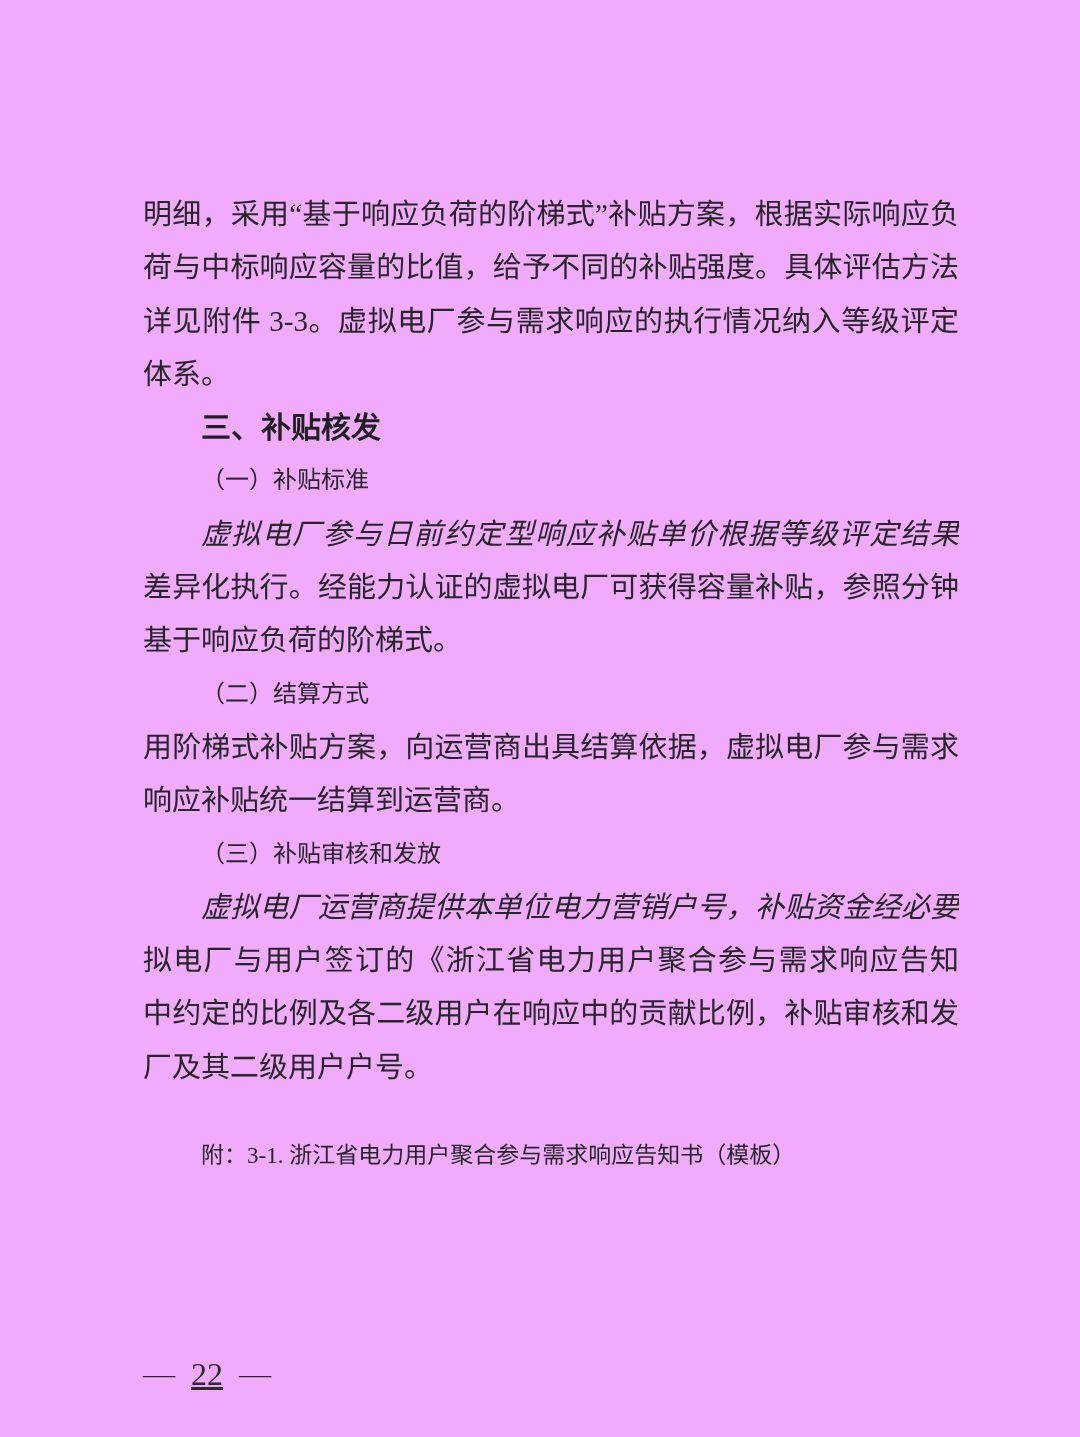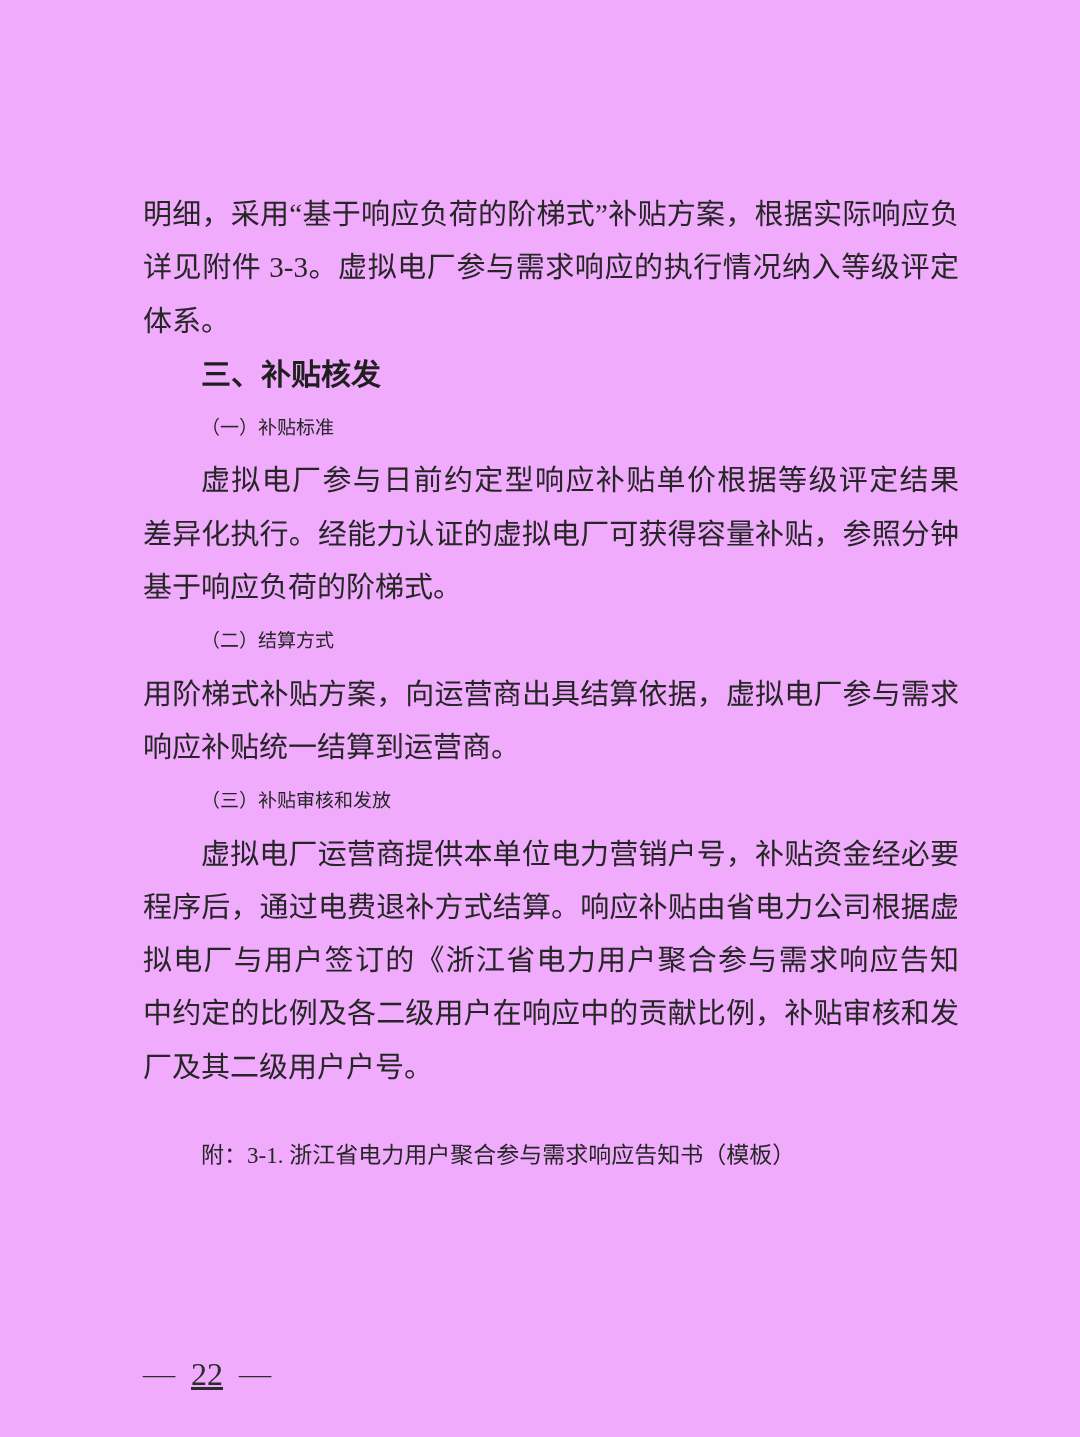--- a/index.html
+++ b/index.html
@@ -34,31 +34,32 @@
     height: 53.3px;
     overflow: hidden;
   }
   .line.natural {
     text-align: right;
     text-align-last: left;
     -moz-text-align-last: left;
   }
   .line.indent {
     text-indent: 58px;
+    font-style: italic;
   }
   .heading {
     font-family: Liberation Sans, sans-serif;
     font-weight: 700;
     font-size: 30px;
     line-height: 53.3px;
     text-indent: 58px;
     color: #1f1f1f;
   }
   .subheading {
-    font-size: 19px;
+    font-size: 24px;
     line-height: 53.3px;
     text-indent: 58px;
   }
   .attachment-line {
     margin-top: 35px;
     font-size: 23px;
     line-height: 53.3px;
     text-indent: 58px;
     white-space: nowrap;
   }
@@ -84,39 +85,39 @@
 </style>
 </head>
 <body>
 
 <div class="page">
 
   <div class="content">
 
     <div class="para">
         <div class="line">明细，采用“基于响应负荷的阶梯式”补贴方案，根据实际响应负</div>
+        <div class="line">荷与中标响应容量的比值，给予不同的补贴强度。具体评估方法</div>
         <div class="line">详见附件 3-3。虚拟电厂参与需求响应的执行情况纳入等级评定</div>
         <div class="line natural">体系。</div>
       </div>
       <div class="heading">三、补贴核发</div>
       <div class="subheading">（一）补贴标准</div>
       <div class="para">
         <div class="line indent">虚拟电厂参与日前约定型响应补贴单价根据等级评定结果</div>
         <div class="line">差异化执行。经能力认证的虚拟电厂可获得容量补贴，参照分钟</div>
         <div class="line natural">基于响应负荷的阶梯式。</div>
       </div>
       <div class="subheading">（二）结算方式</div>
       <div class="para">
         <div class="line">用阶梯式补贴方案，向运营商出具结算依据，虚拟电厂参与需求</div>
         <div class="line natural">响应补贴统一结算到运营商。</div>
       </div>
       <div class="subheading">（三）补贴审核和发放</div>
       <div class="para">
         <div class="line indent">虚拟电厂运营商提供本单位电力营销户号，补贴资金经必要</div>
-        <div class="line">程序后，通过电费退补方式结算。响应补贴由省电力公司根据虚</div>
         <div class="line">拟电厂与用户签订的《浙江省电力用户聚合参与需求响应告知书》</div>
         <div class="line">中约定的比例及各二级用户在响应中的贡献比例，补贴审核和发放</div>
         <div class="line natural">厂及其二级用户户号。</div>
       </div>
       <div class="attachment-line">附：3-1. 浙江省电力用户聚合参与需求响应告知书（模板）</div>
   </div>
 
   <div class="footer">
     <span class="dash">—</span>
     <span class="num">22</span>

